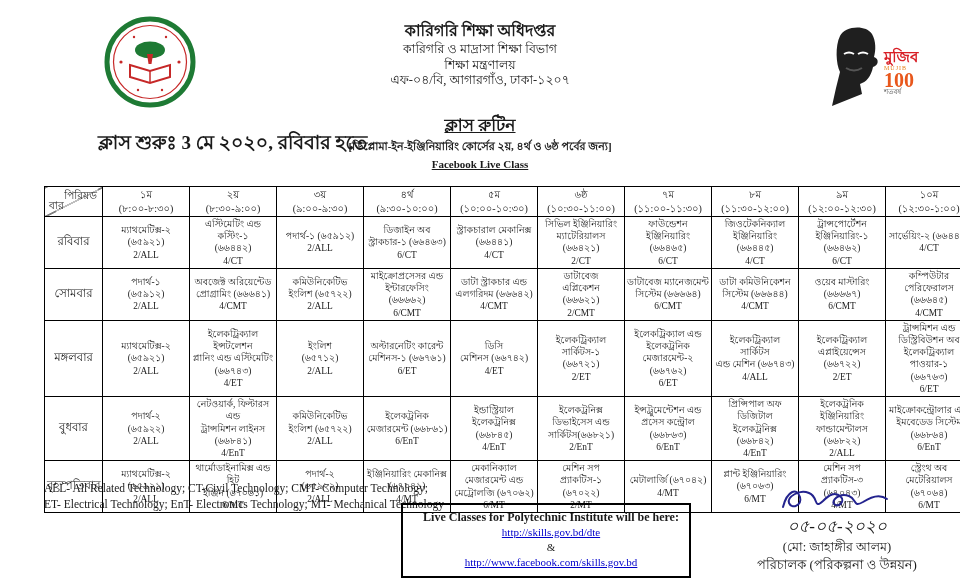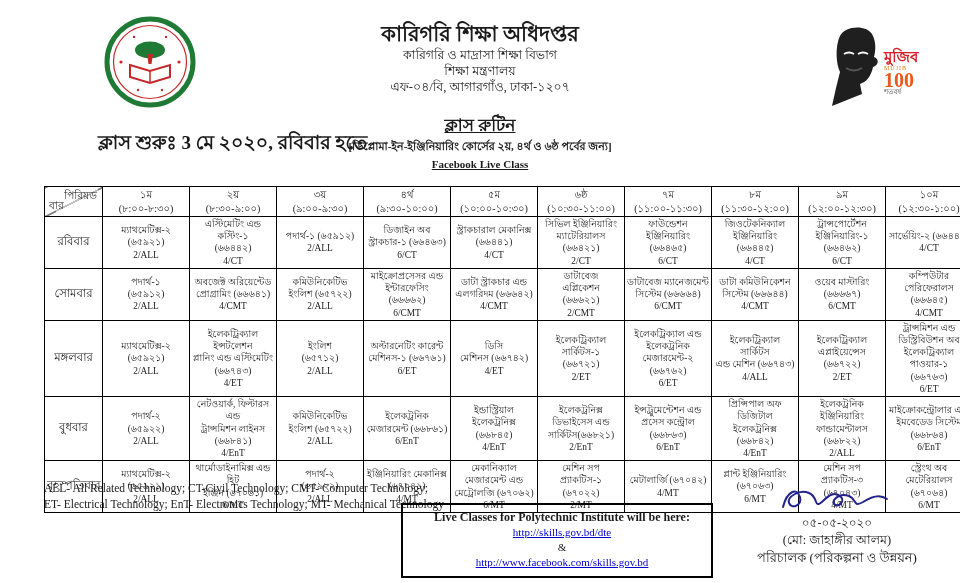--- a/index.html
+++ b/index.html
@@ -9,21 +9,21 @@
     width:960px; height:583px;
     background:#ffffff;
     font-family:"Liberation Serif", serif;
     color:#1a1a1a;
     overflow:hidden;
   }
   
   .seal { position:absolute; left:104px; top:16px; width:92px; height:92px; }
   .gov-block { position:absolute; left:0; right:0; top:20px; text-align:center; line-height:1.25; }
   .gov-line1 { font-size:12.5px; }
-  .gov-title { font-size:21px; font-weight:bold; margin:1px 0; }
+  .gov-title { font-size:16px; font-weight:bold; margin:1px 0; }
   .gov-line  { font-size:12.5px; }
   .mujib { position:absolute; right:8px; top:22px; width:130px; height:86px; }
   .mujib-inner { position:relative; width:100%; height:100%; }
   .mujib-svg { position:absolute; left:0; top:0; }
   .mujib-texts { position:absolute; left:62px; top:28px; line-height:1; }
   .mujib-bn { font-size:15px; font-weight:bold; color:#d81f26; }
   .mujib-en { font-size:6px; color:#e8821c; letter-spacing:1px; }
   .mujib-100 { font-size:20px; font-weight:bold; color:#e8571c; line-height:0.9; }
   .mujib-sub { font-size:7px; color:#444; }
 
@@ -58,29 +58,29 @@
   td.class-cell { font-size:9.4px; line-height:1.3; white-space:pre-line; }
   tbody tr:nth-child(1){ height:44px; }
   tbody tr:nth-child(2){ height:50px; }
   tbody tr:nth-child(3){ height:55px; }
   tbody tr:nth-child(4){ height:61px; }
   tbody tr:nth-child(5){ height:50px; }
 
   
   .legend { position:absolute; left:44px; top:481px; font-size:11.5px; line-height:1.35; }
   .live-box {
-    position:absolute; left:401px; top:503px; width:312px;
+    position:absolute; left:401px; top:503px; width:290px;
     border:2px solid #000; text-align:center; padding:4px 6px 6px 16px; line-height:1.35;
   }
   .live-box-title { font-size:12px; font-weight:bold; }
   .live-link { font-size:11px; color:#0000cc; text-decoration:underline; display:block; }
   .live-amp { font-size:11px; color:#1a1a1a; }
   .sign-block { position:absolute; right:18px; top:483px; width:210px; text-align:center; line-height:1.4; }
   .sign-svg { display:block; margin:0 auto; }
-  .sign-date { font-size:12px; }
+  .sign-date { font-size:17px;font-style:italic; }
   .sign-name { font-size:12.5px; }
   .sign-role { font-size:13px; }
 </style>
 </head>
 <body>
 
 <div class="seal">
   <svg width="92" height="92" viewBox="0 0 92 92">
     <circle cx="46" cy="46" r="43" fill="#ffffff" stroke="#1e7a34" stroke-width="5"></circle>
     <circle cx="46" cy="46" r="36.5" fill="none" stroke="#c62828" stroke-width="1.2"></circle>

